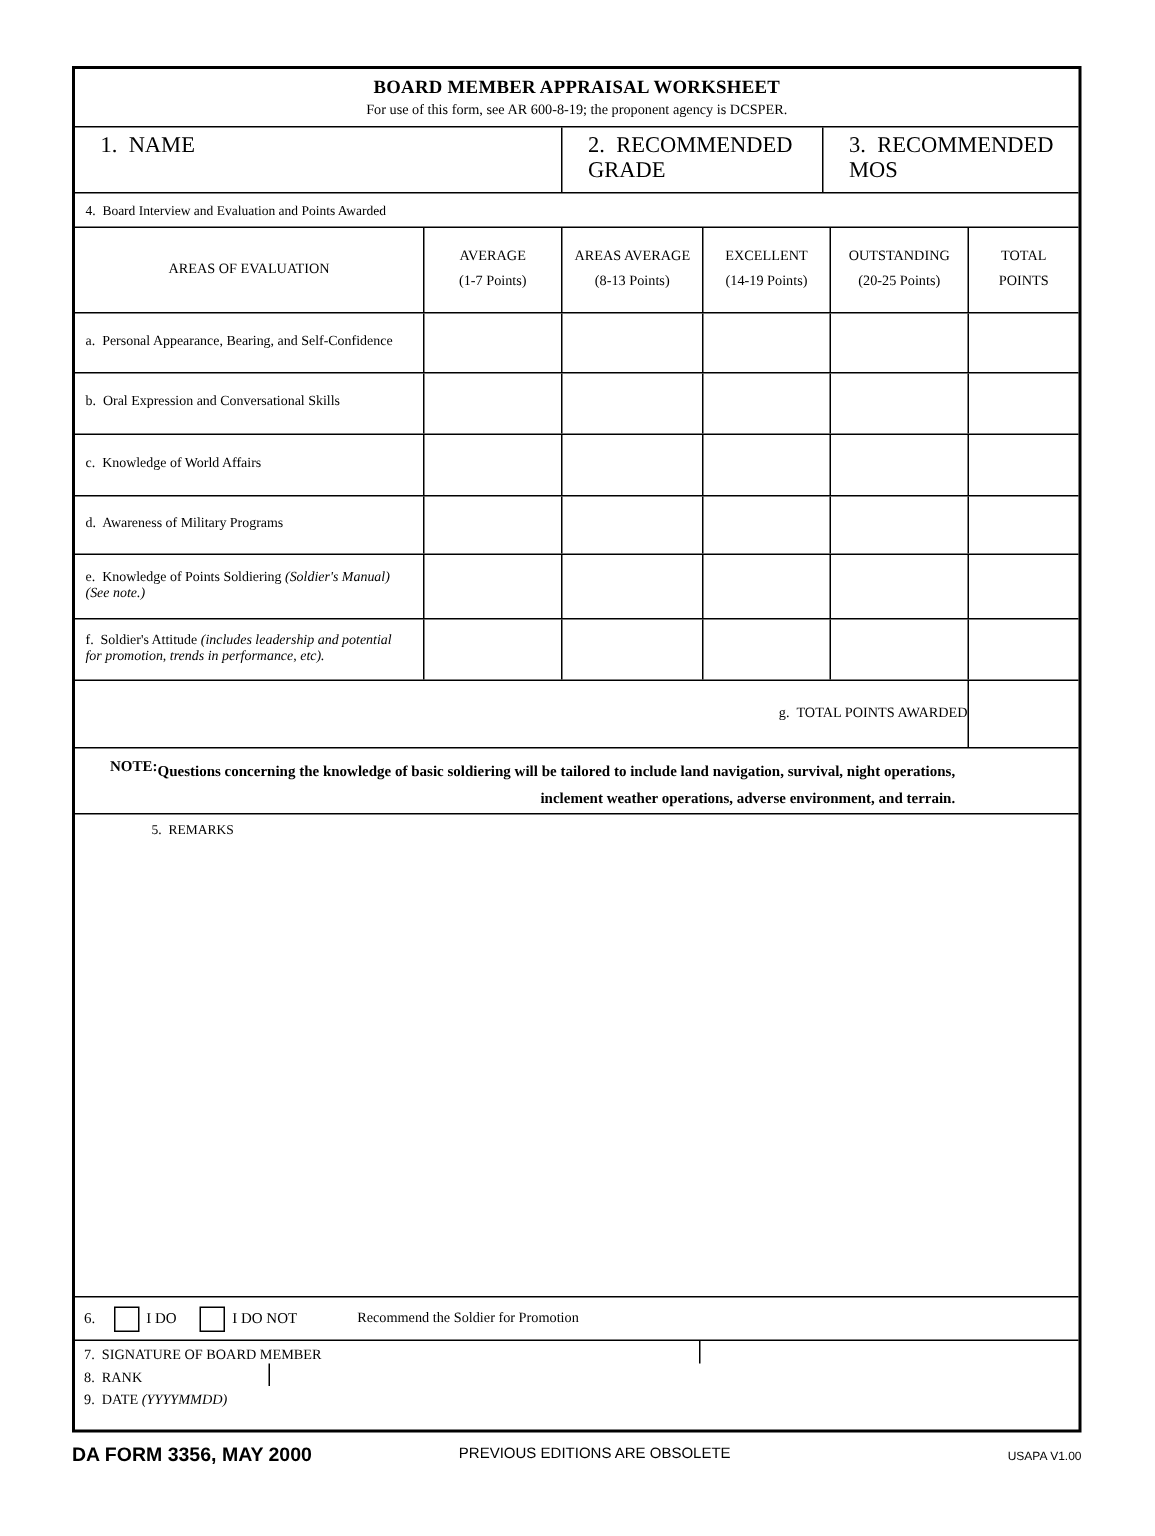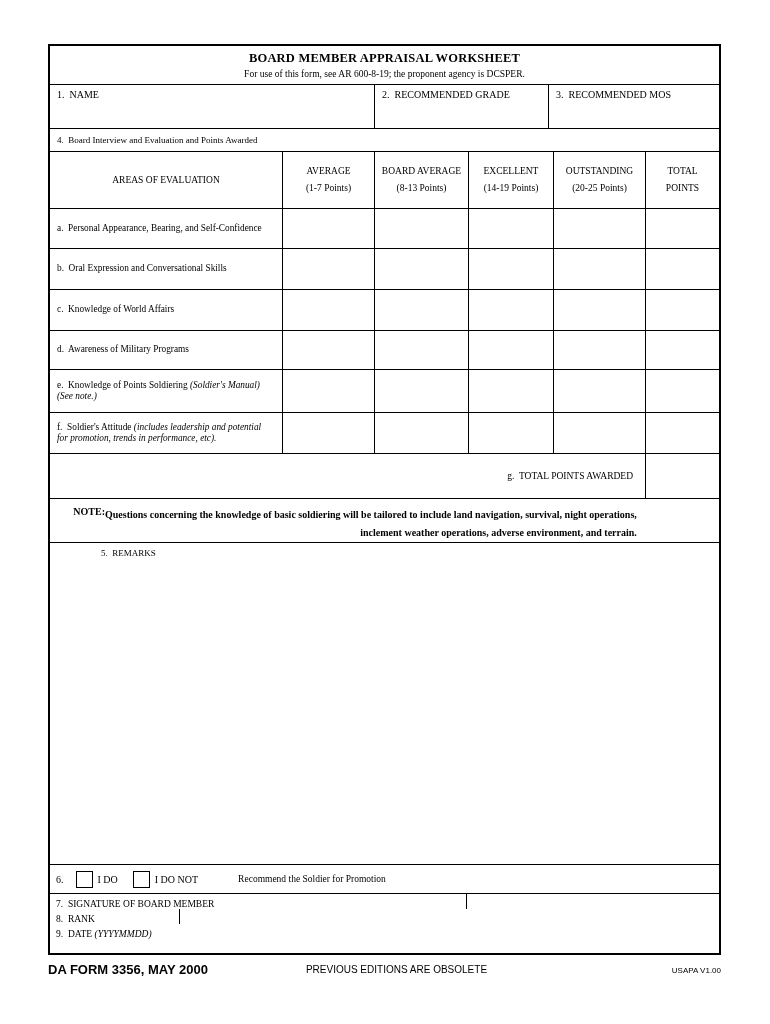--- a/index.html
+++ b/index.html
@@ -17,21 +17,21 @@
   .sec { border-bottom:1px solid #000; flex:none; position:relative; }
   .sec.nb { border-bottom:none;flex-direction:column; }
 
   
   .hdr { height:39px; text-align:center; padding-top:5px; }
   .hdr .title { font-size:12.5px; font-weight:bold; letter-spacing:.2px; }
   .hdr .sub { font-size:9.5px; margin-top:3px; }
 
   
   .r123 { height:44px; display:flex; }
-  .r123 .cell { border-right:1px solid #000; padding:4px 4px 0 7px; font-size:10px; }
+  .r123 .cell { border-right:1px solid #000; padding:4px 4px 0 17px; font-size:15px; }
   .r123 .c1 { width:325px; }
   .r123 .c2 { width:174px; }
   .r123 .c3 { flex:1; border-right:none; }
 
   
   .s4 { height:23px; font-size:9px; padding:6px 0 0 7px; }
 
   
   .thead { height:57px; display:flex; font-size:9.5px; text-align:center; }
   .thead .hc { border-right:1px solid #000; display:flex; flex-direction:column; justify-content:center; line-height:17px; }
@@ -42,21 +42,21 @@
   .trow .area { width:233px; border-right:1px solid #000; display:flex; align-items:center;
                 padding:2px 8px 2px 7px; font-size:9.3px; line-height:11.5px; }
   .trow .rcell { border-right:1px solid #000; }
   .it { font-style:italic; }
   .ra { height:40px; } .rb { height:41px; } .rc { height:41px; }
   .rd { height:39px; } .re { height:43px; } .rf { height:41px; }
 
   
   .grow { height:45px; display:flex; }
   .grow .gleft { width:596px; border-right:1px solid #000; display:flex; align-items:center;
-                 justify-content:flex-end; padding-right:12px; font-size:9.5px; }
+                 justify-content:flex-end; font-size:9.5px; }
   .grow .gcell { flex:1; }
 
   
   .note { height:44px; display:flex; padding-top:7px; font-weight:bold; font-size:10px;text-align:right; }
   .note .nlab { margin-left:8px; width:47px; }
   .note .ntext { line-height:17.5px; }
 
   
   .remarks { height:322px; }
   .remarks .lbl { display:block; padding:5px 0 0 7px; font-size:9px;margin-left:44px; }
@@ -110,21 +110,21 @@
 
   <div class="sec thead">
     <div class="hc w1">
       <span>AREAS OF EVALUATION</span>
     </div>
     <div class="hc w2">
       <span>AVERAGE</span>
       <span>(1-7 Points)</span>
     </div>
     <div class="hc w3">
-      <span>BOARD AVERAGE</span>
+      <span>AREAS AVERAGE</span>
       <span>(8-13 Points)</span>
     </div>
     <div class="hc w4">
       <span>EXCELLENT</span>
       <span>(14-19 Points)</span>
     </div>
     <div class="hc w5">
       <span>OUTSTANDING</span>
       <span>(20-25 Points)</span>
     </div>

